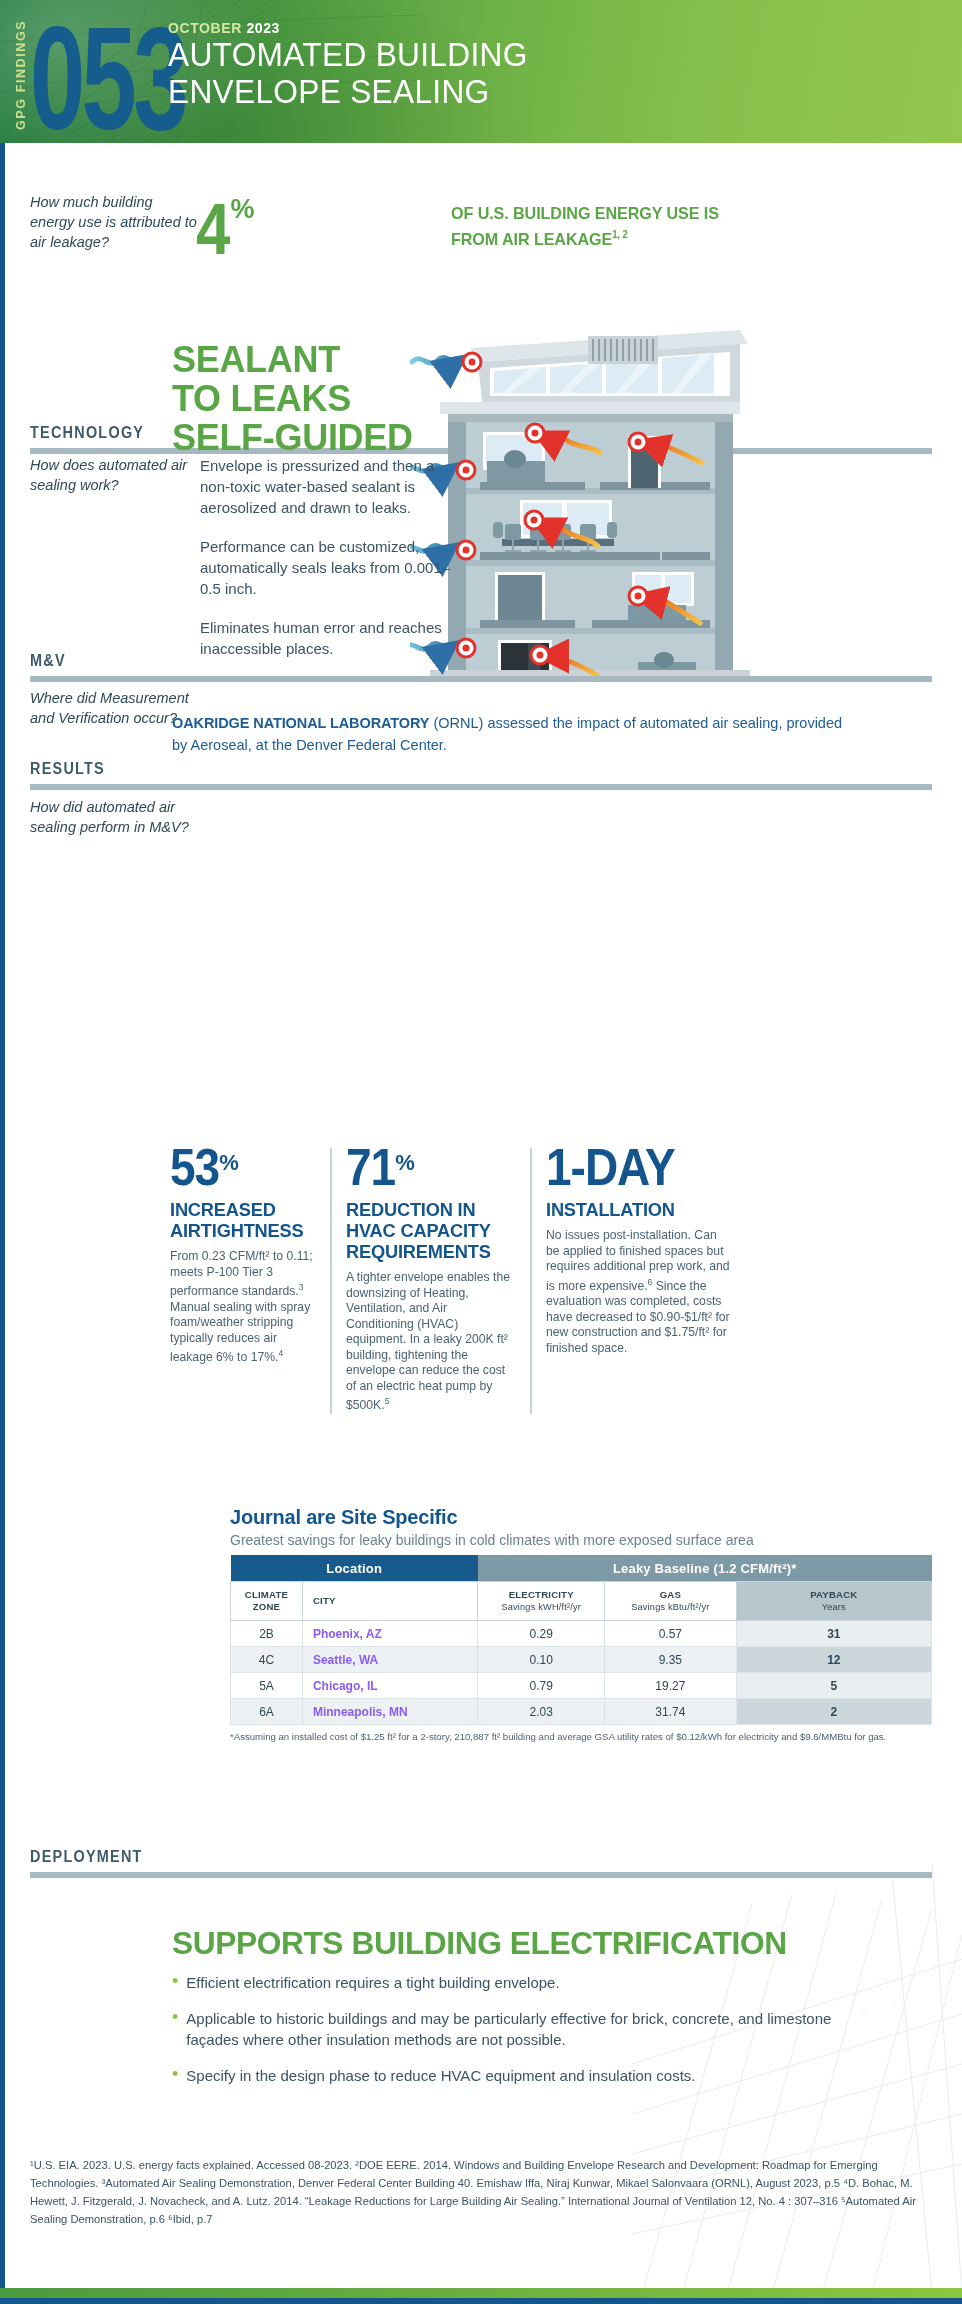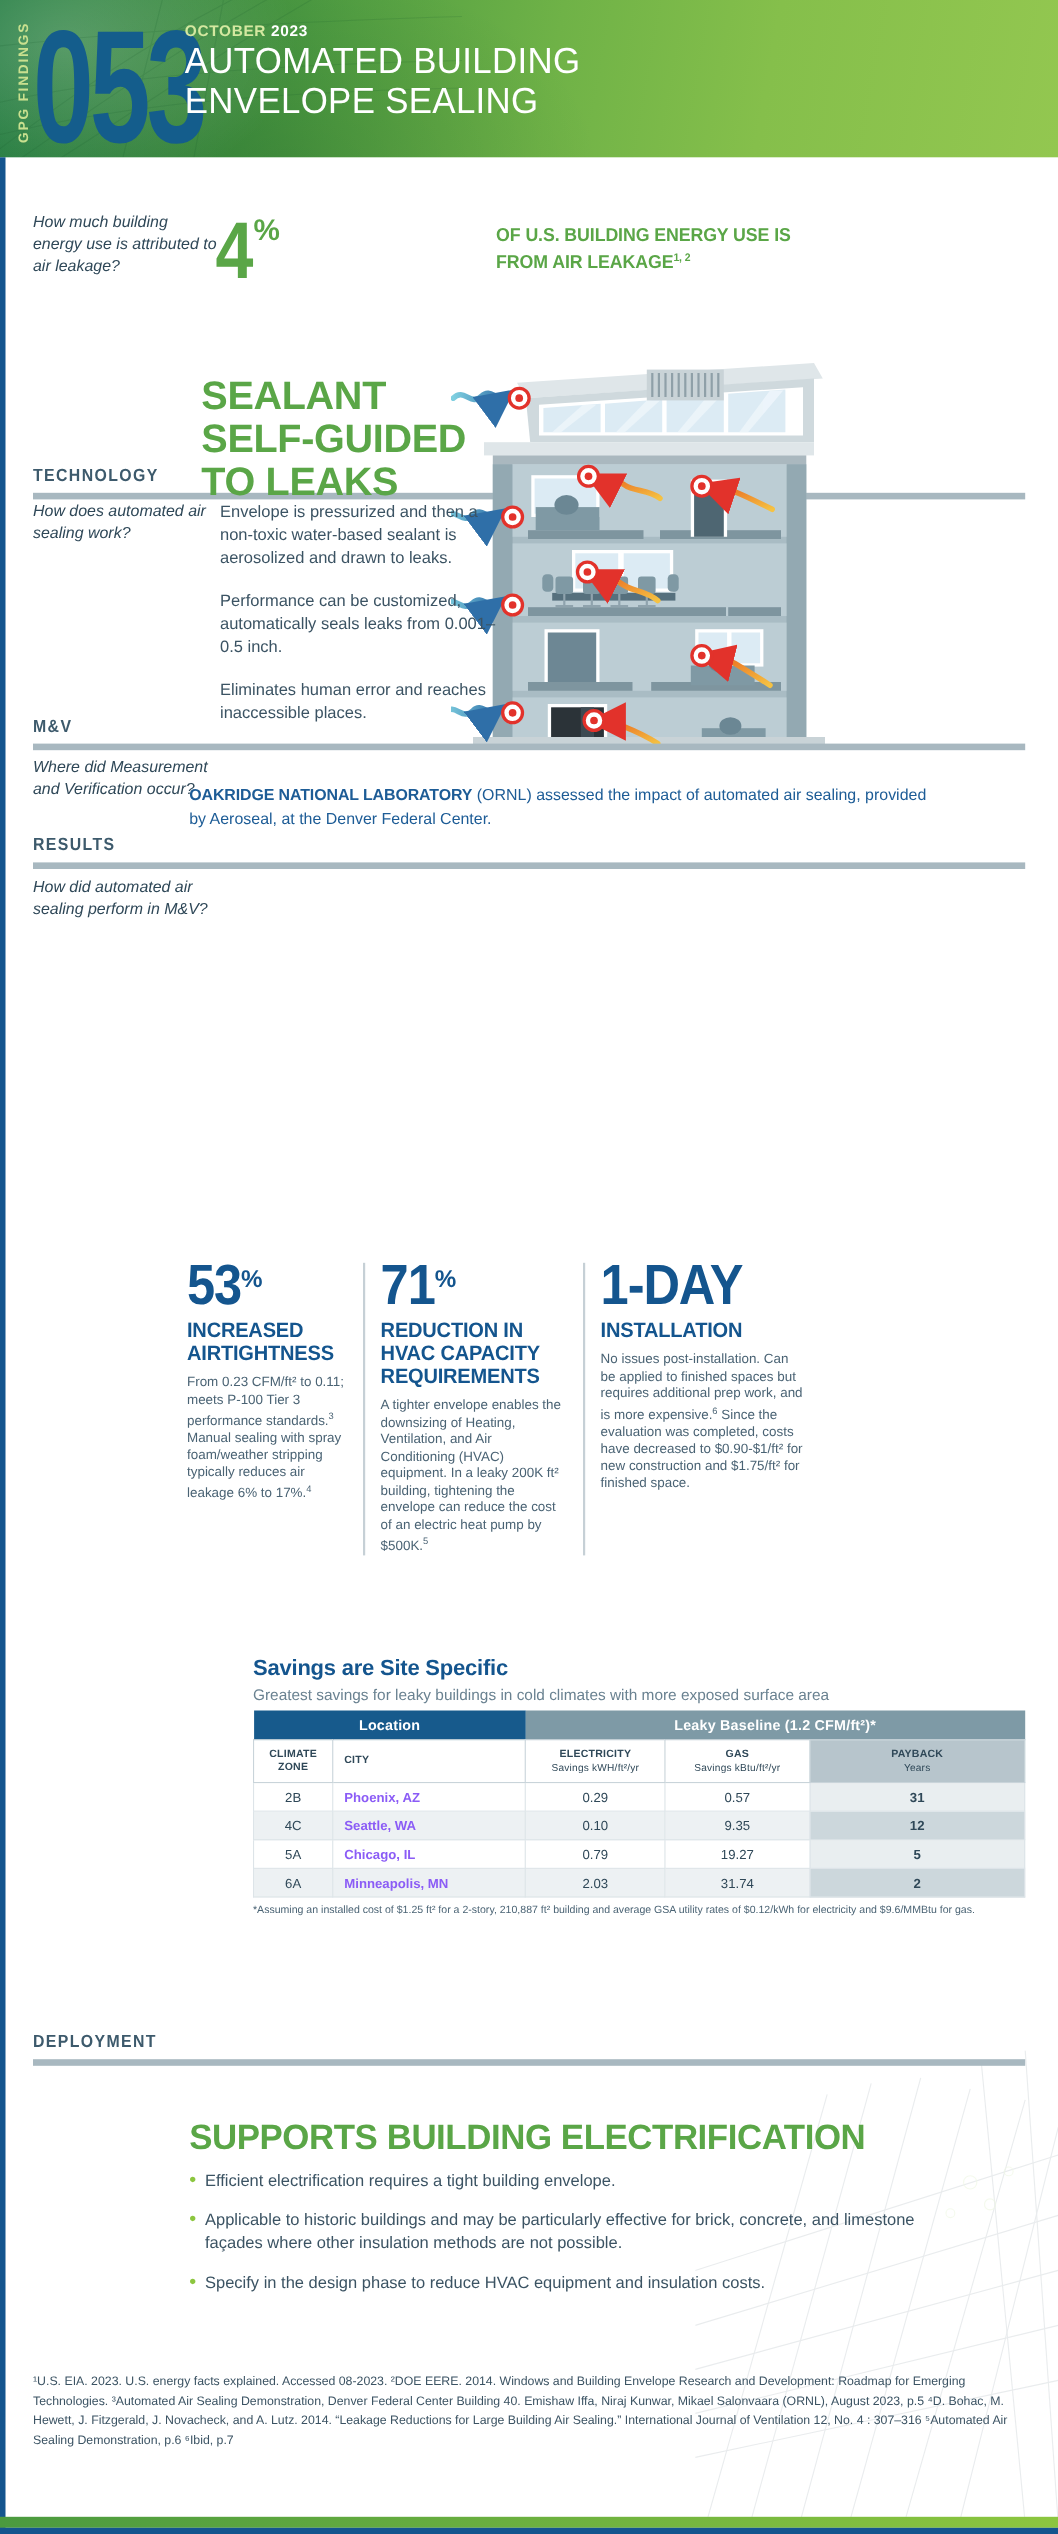--- a/index.html
+++ b/index.html
@@ -78,21 +78,21 @@
   }
   .opp-text{
     position:absolute;left:255px;top:7px;width:420px;
     font-size:17px;line-height:21px;font-weight:bold;color:#5aa647;
     letter-spacing:-.1px;transform:scaleX(.95);transform-origin:left top;
   }
   .opp-text sup{font-size:10px;}
 
   
   .tech-head{
-    position:absolute;left:183px;top:340px;width:300px;
+    position:absolute;left:172px;top:340px;width:300px;
     font-size:36px;line-height:39px;font-weight:bold;color:#5aa647;
     letter-spacing:-.3px;
   }
   .tech-body{position:absolute;left:200px;top:455px;width:260px;}
   .tech-body p{
     margin:0 0 18px 0;font-size:15px;line-height:21px;color:#3b5363;
   }
   .bldg-wrap{position:absolute;left:410px;top:318px;width:470px;height:360px;}
 
   
@@ -404,22 +404,22 @@
         <g>
             <circle cx="130" cy="337" r="9" fill="#fff" stroke="#e2322b" stroke-width="3"></circle>
             <circle cx="130" cy="337" r="3.5" fill="#e2322b"></circle>
           </g>
       </g>
     </svg>
   </div>
 
   <div class="tech-head">
     <div>SEALANT</div>
+    <div>TO LEAKS</div>
     <div>SELF-GUIDED</div>
-    <div>TO LEAKS</div>
   </div>
   <div class="tech-body">
     <p>Envelope is pressurized and then a non-toxic water-based sealant is aerosolized and drawn to leaks.</p>
     <p>Performance can be customized, automatically seals leaks from 0.001–0.5 inch.</p>
     <p>Eliminates human error and reaches inaccessible places.</p>
   </div>
 
   <div class="sec" style="top:652px;">
     <div class="sec-title">M&amp;V</div>
     <div class="sec-rule"></div>
@@ -453,21 +453,21 @@
     <div class="res-col c3">
       <div><span class="res-num">1-DAY</span><span class="res-pct"></span></div>
       <div class="res-label">INSTALLATION</div>
       <div class="res-desc">
         <span>No issues post-installation. Can be applied to finished spaces but requires additional prep work, and is more expensive.</span><sup>6</sup><span> Since the evaluation was completed, costs have decreased to $0.90-$1/ft² for new construction and $1.75/ft² for finished space.</span>
       </div>
     </div>
   </div>
 
   <div class="tbl-wrap">
-    <div class="tbl-title">Savings are Site Specific</div>
+    <div class="tbl-title">Journal are Site Specific</div>
     <div class="tbl-sub">Greatest savings for leaky buildings in cold climates with more exposed surface area</div>
     <table>
       <thead>
         <tr>
           <th class="th-loc" colspan="2">Location</th>
           <th class="th-leaky" colspan="3">Leaky Baseline (1.2 CFM/ft²)*</th>
         </tr>
         <tr>
           <th class="sub-th" style="width:72px">
             <span>CLIMATE ZONE</span>

